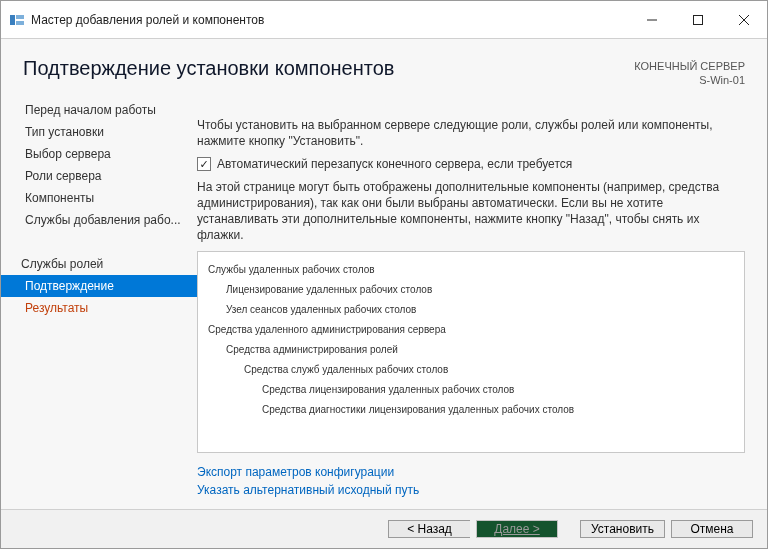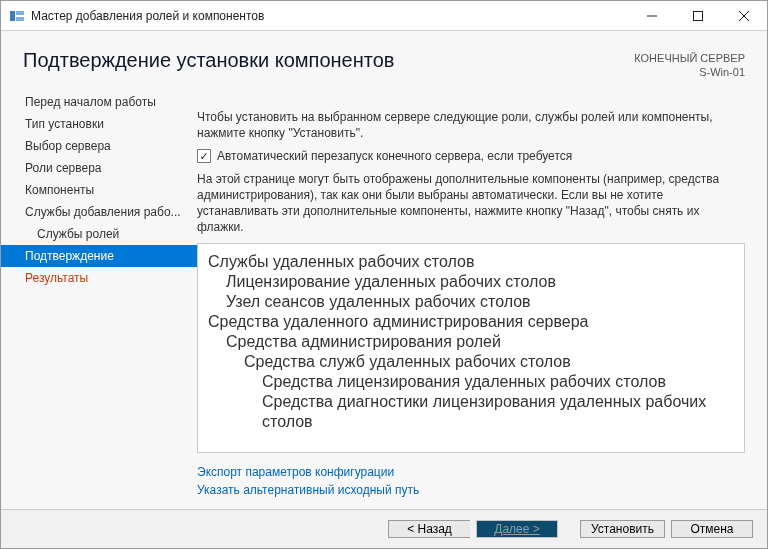--- a/index.html
+++ b/index.html
@@ -14,21 +14,21 @@
   }
   .window {
     width: 768px;
     height: 549px;
     background: #fff;
     border: 1px solid #9a9a9a;
     display: flex;
     flex-direction: column;
   }
   .titlebar {
-    height: 30px;
+    height: 38px;
     display: flex;
     align-items: center;
     border-bottom: 1px solid #d0d0d0;
     background: #fff;
   }
   .titlebar .icon {
     width: 16px; height: 16px;
     margin: 0 6px 0 8px;
     display: inline-block;
   }
@@ -78,21 +78,21 @@
   }
   .side-item {
     font-size: 12px;
     color: #333;
     padding: 4px 10px 4px 24px;
     white-space: nowrap;
     overflow: hidden;
     text-overflow: ellipsis;
     line-height: 14px;
   }
-  .side-item.indent { padding-left: 36px; }
+  .side-item.indent { padding-left: 20px; margin-top: 22px; }
   .side-item.selected {
     background: #0078d7;
     color: #fff;
   }
   .side-item.disabled { color: #c2410c; }
   .main {
     flex: 1;
     display: flex;
     flex-direction: column;
     font-size: 12px;
@@ -115,21 +115,21 @@
     color: #222;
   }
   .listing {
     border: 1px solid #c8c8c8;
     background: #fff;
     flex: 1;
     overflow: auto;
     padding: 8px 10px;
     line-height: 20px;
   }
-  .l0 { font-size: 16px; color: #333; }
+  .l0 { font-size: 10px; color: #333; }
   .l1 { padding-left: 18px; }
   .l2 { padding-left: 36px; }
   .l3 { padding-left: 54px; }
   .links {
     padding: 10px 0 4px 0;
     line-height: 18px;
   }
   .link { color: #0066c0; }
   .button-row {
     border-top: 1px solid #d0d0d0;
@@ -144,21 +144,21 @@
     height: 18px;
     border: 1px solid #9a9a9a;
     background: #e9e9e9;
     font-size: 12px;
     display: flex; align-items: center; justify-content: center;
     padding: 0 10px;
   }
   .btn.disabled {
     color: #9a9a9a;
     border-color: #c3c3c3;
-    background: #0c4a6e;
+    background: #14532d;
     text-decoration: underline;
   }
   .btn.pair-left { margin-right: 0; border-right: none;}
   .btn.pair-right { margin-left: 0; }
   .spacer-small { width: 10px; }
 </style>
 </head>
 <body>
 
 <div class="window">

